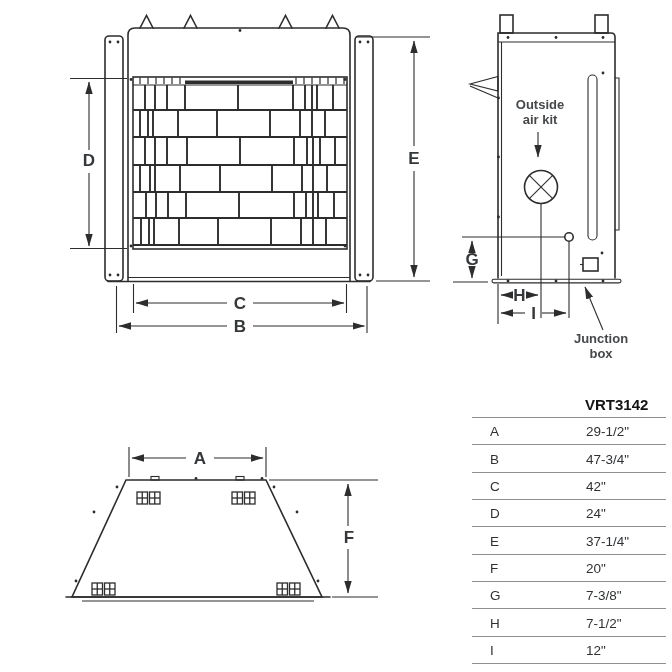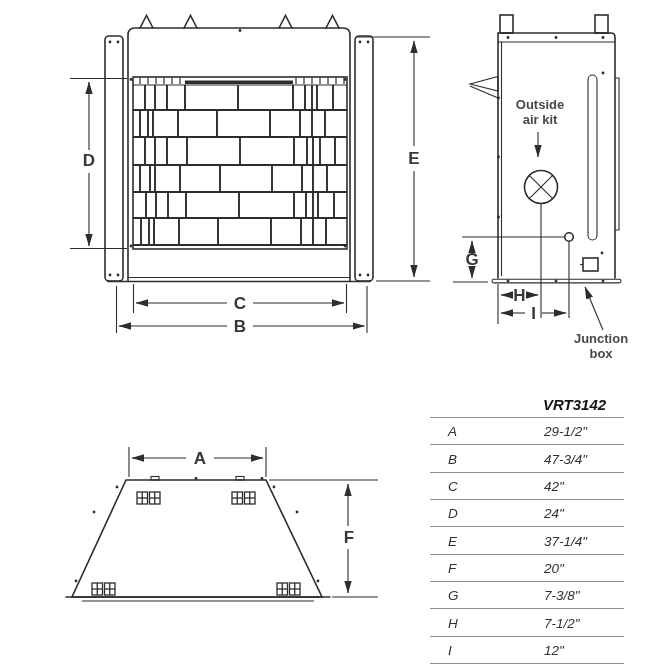--- a/index.html
+++ b/index.html
@@ -6,21 +6,21 @@
   body{width:672px;height:672px;font-family:"Liberation Sans",sans-serif;}
   .stage{position:relative;width:672px;height:672px;overflow:hidden;background:#fff;}
   .stage svg{position:absolute;left:0;top:0;}
   
   .dim{font-family:"Liberation Sans",sans-serif;font-size:17px;font-weight:bold;fill:#35383a;text-anchor:middle;}
   .note{font-family:"Liberation Sans",sans-serif;font-size:13px;font-weight:bold;fill:#45494c;text-anchor:middle;}
   .s{stroke:#2d2d2d;fill:none;stroke-width:1.6;stroke-linecap:round;}
   .thin{stroke:#2d2d2d;fill:none;stroke-width:1.1;}
   .wf{fill:#ffffff;stroke:#2d2d2d;stroke-width:1.6;}
   
-  .dim-table{position:absolute;left:430px;top:392px;width:194px;color:#2f3234;font-style:italic;}
+  .dim-table{position:absolute;left:472px;top:392px;width:194px;color:#2f3234;}
   .t-header{height:25px;line-height:25px;font-weight:bold;font-size:15px;padding-left:113px;color:#141414;}
   .t-rows{border-top:1px solid #8f8f8f;}
   .t-row{position:relative;height:26.35px;border-bottom:1px solid #8f8f8f;font-size:13.5px;}
   .t-key{position:absolute;left:18px;top:50%;transform:translateY(-50%);}
   .t-val{position:absolute;left:114px;top:50%;transform:translateY(-50%);}
 </style>
 </head>
 <body>
 
 <div class="stage">

